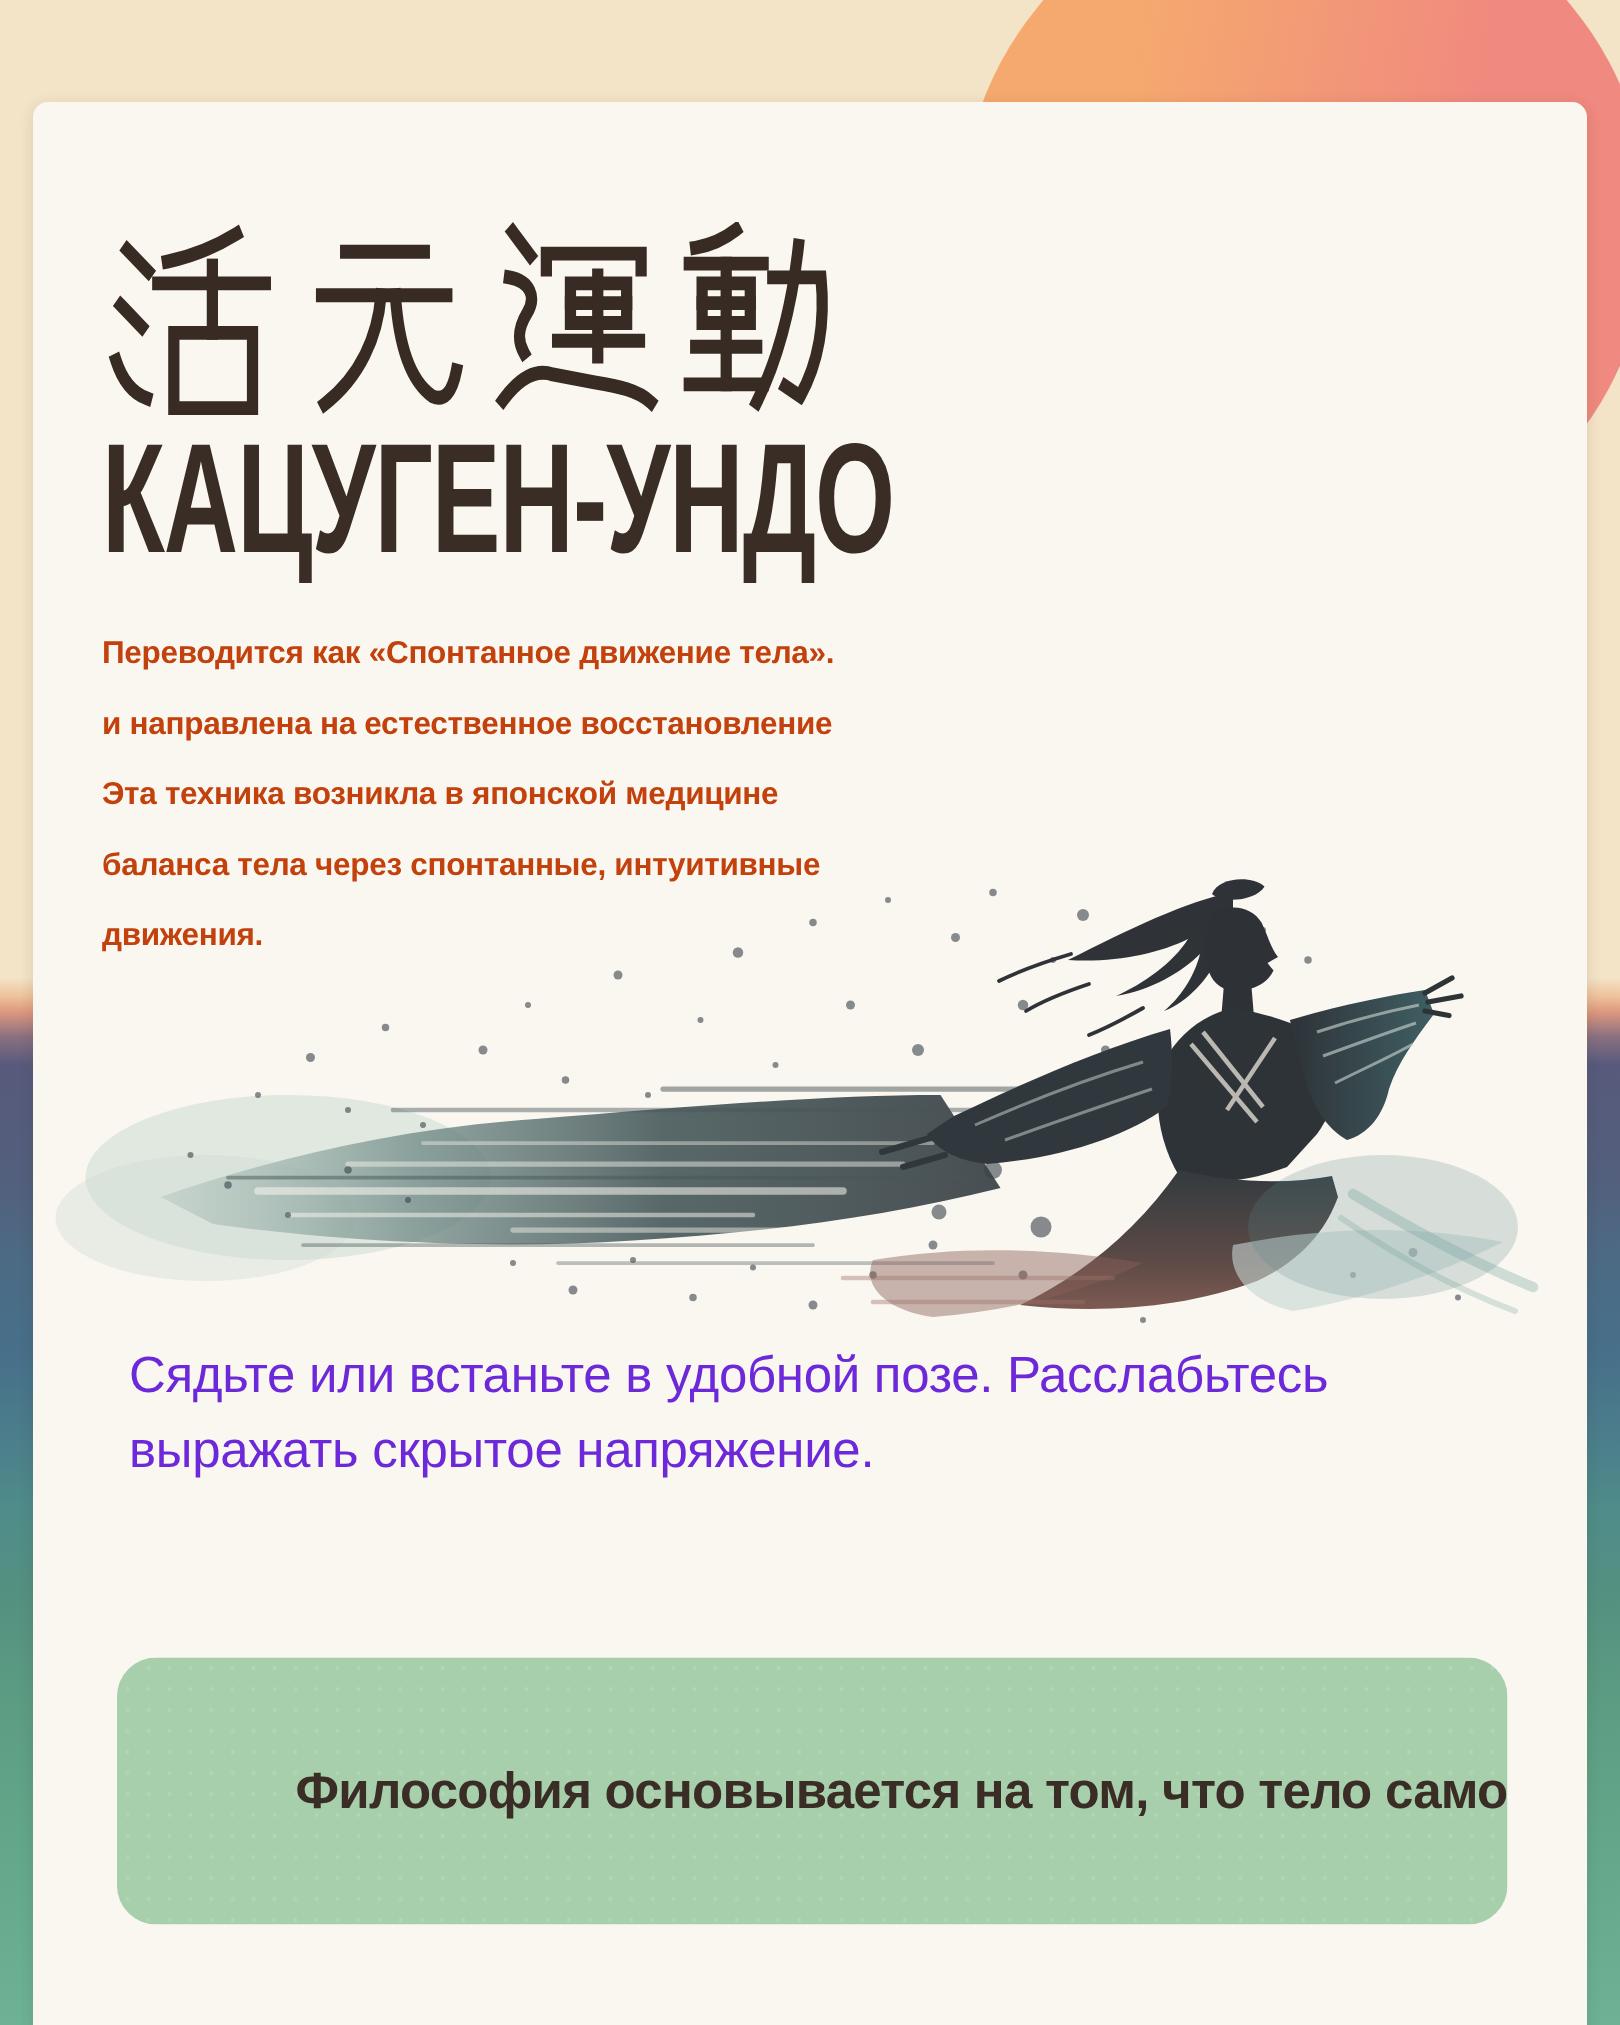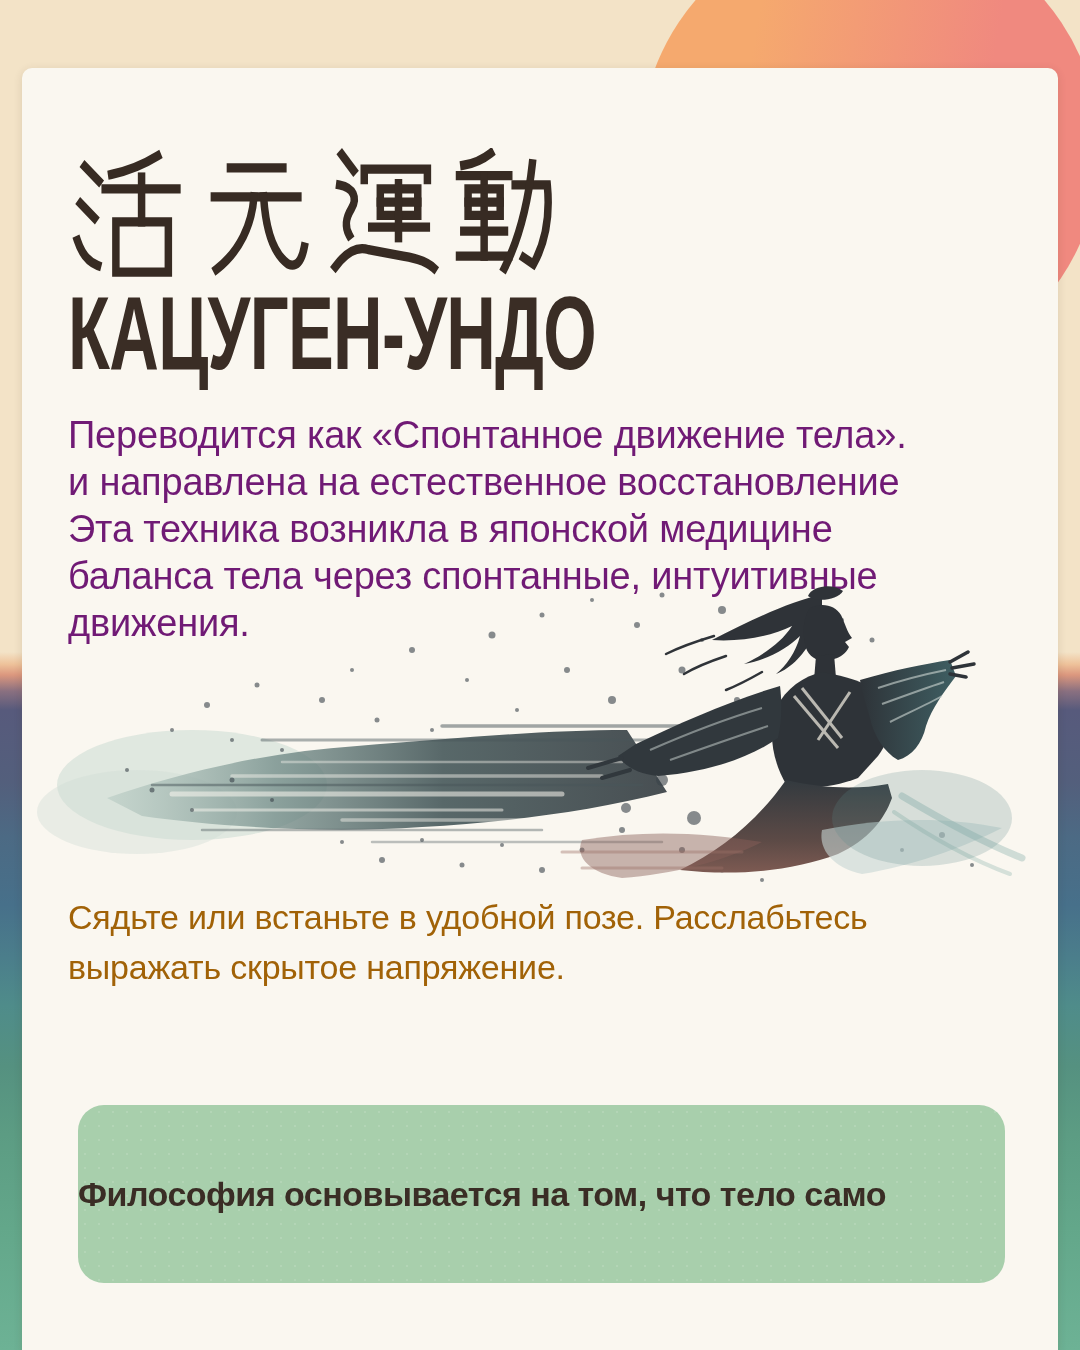--- a/index.html
+++ b/index.html
@@ -35,32 +35,32 @@
   }
   .kanji{position:absolute;left:50px;top:80px;}
   .kanji svg{display:block;}
   .kanji path,.kanji line{stroke:#372b23;fill:none;stroke-width:7;stroke-linecap:square;stroke-linejoin:miter;}
   .title{
     position:absolute;left:46px;top:213px;color:#3a2d25;
     font-size:104px;font-weight:bold;line-height:1;white-space:nowrap;
   }
   .title .squeeze{display:inline-block;transform:scaleX(.66);transform-origin:0 50%;letter-spacing:-1px;}
   .intro{
-    position:absolute;left:46px;top:344px;width:900px;color:#701a75;
-    font-size:38px;font-weight:normal;letter-spacing:-.2px;line-height:47px;
+    position:absolute;left:46px;top:344px;width:900px;color:#c2410c;
+    font-size:21px;font-weight:bold;letter-spacing:-.2px;line-height:47px;
   }
   .instruction{
-    position:absolute;left:46px;top:824px;width:920px;color:#a16207;
+    position:absolute;left:64px;top:824px;width:920px;color:#6d28d9;
     font-size:34px;font-weight:normal;letter-spacing:-.2px;line-height:50px;
   }
   .art{position:absolute;left:0px;top:512px;width:1036px;height:312px;}
   .callout{
     position:absolute;left:56px;top:1037px;width:927px;height:178px;
     background:#a8cfac;border-radius:26px;
-    display:flex;flex-direction:column;justify-content:center;align-items:flex-start;
+    display:flex;flex-direction:column;justify-content:center;align-items:flex-end;
     background-image:radial-gradient(rgba(255,255,255,.12) 1px,transparent 1.6px);
     background-size:14px 14px;
   }
   .callout div{
     color:#3a2d25;font-size:34px;font-weight:bold;letter-spacing:-.5px;
     line-height:58px;text-align:center;white-space:nowrap;
   }
 </style>
 </head>
 <body>

